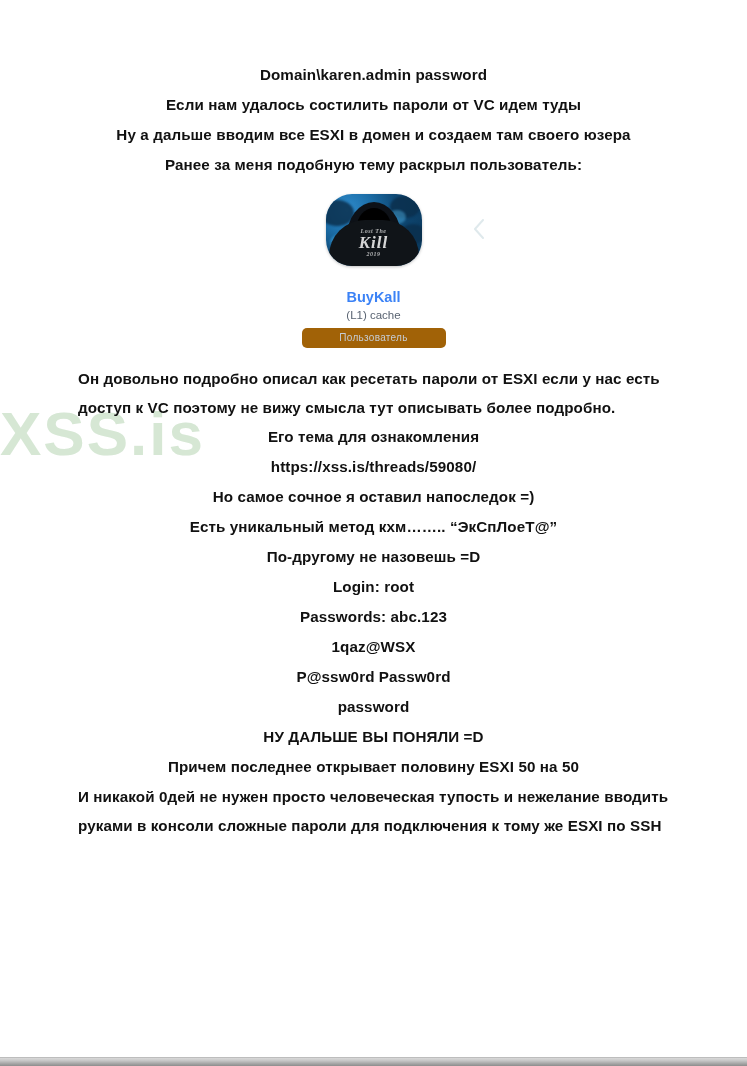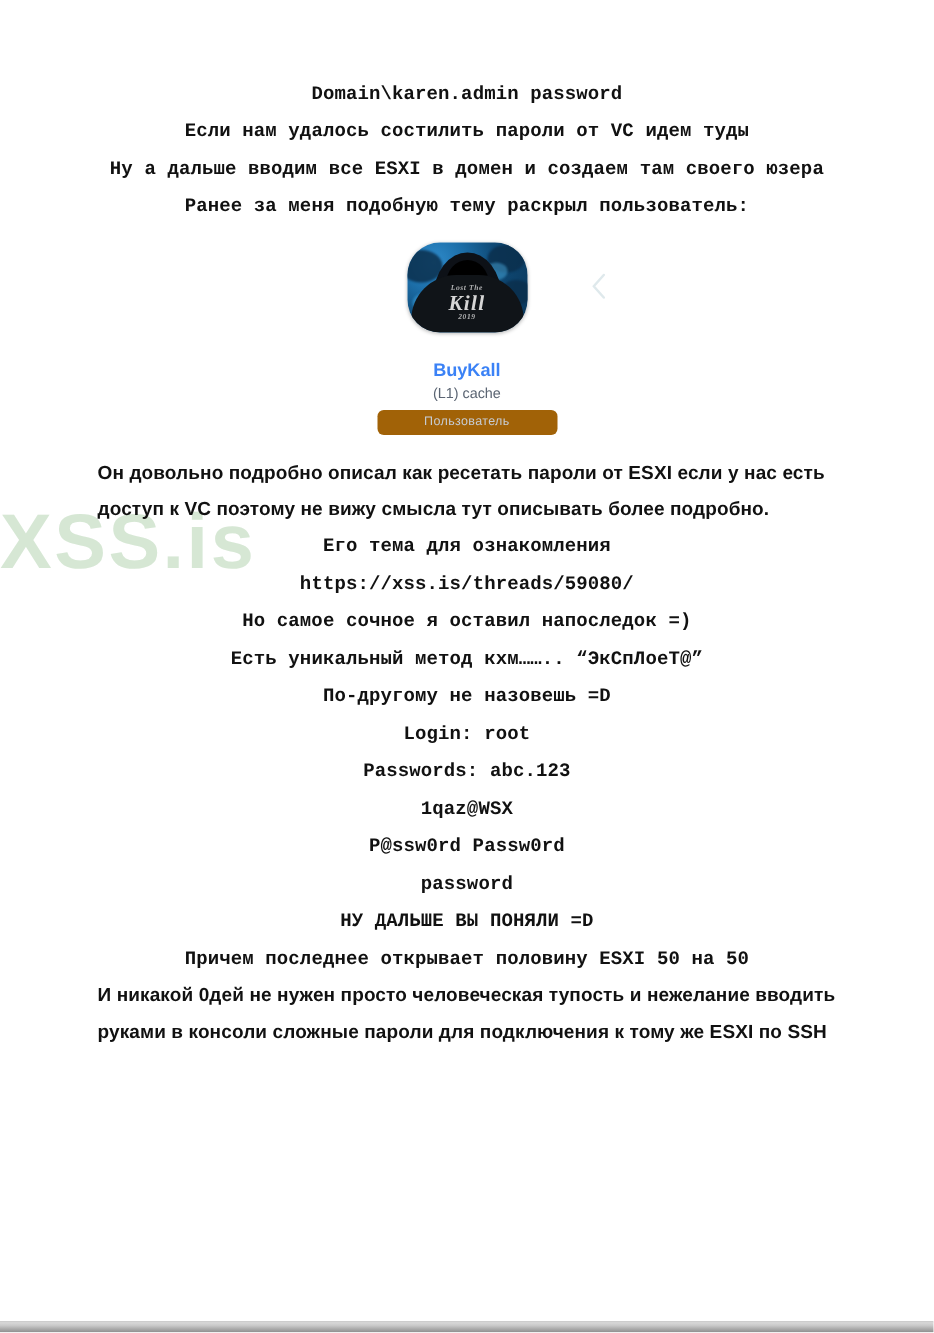--- a/index.html
+++ b/index.html
@@ -31,21 +31,20 @@
   }
   .line {
     text-align: center;
     font-weight: bold;
     font-size: 15.2px;
     color: #111111;
     line-height: 30px;
     letter-spacing: 0.1px;
     padding: 0 55px;
     box-sizing: border-box;
-    font-family: Liberation Mono, monospace;
   }
   .para {
     font-weight: bold;
     font-size: 15.2px;
     color: #111111;
     line-height: 29px;
     letter-spacing: 0.1px;
     padding: 0 62px;
     box-sizing: border-box;
     margin-left: 16px;

